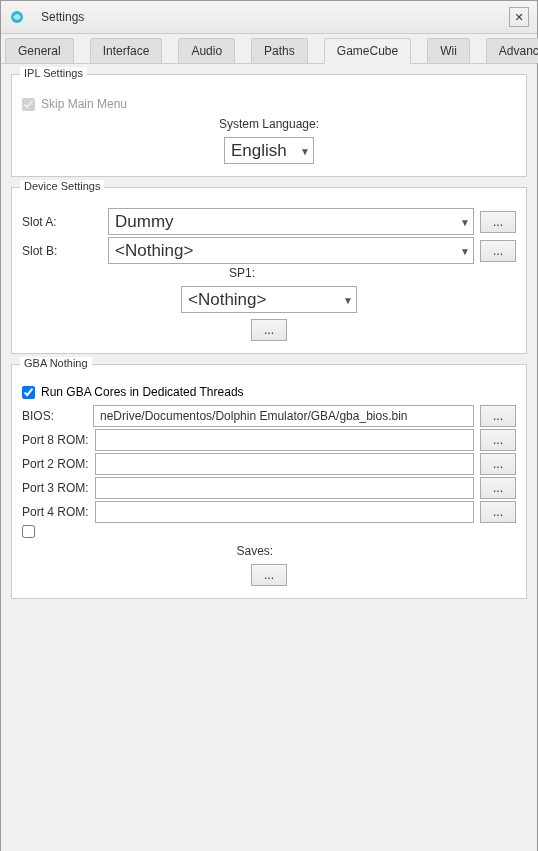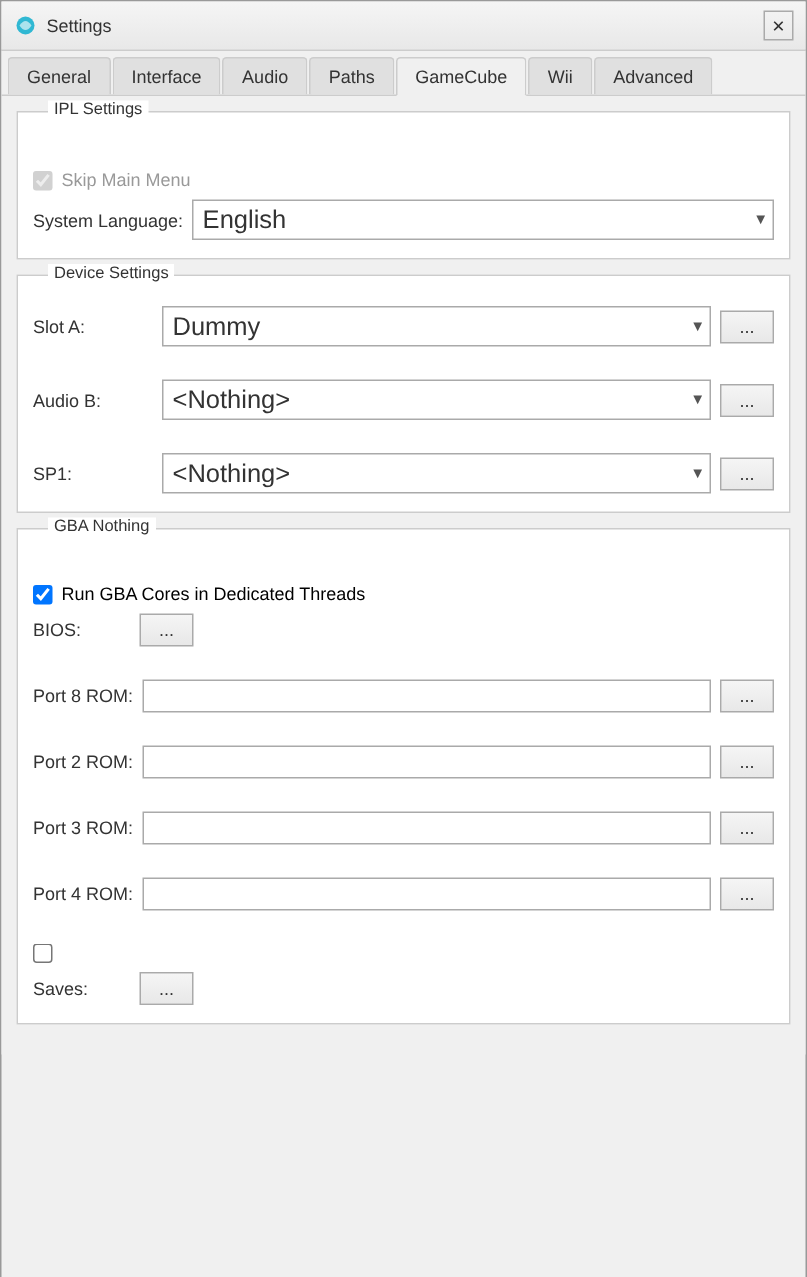--- a/index.html
+++ b/index.html
@@ -23,21 +23,21 @@
       background: linear-gradient(to bottom, #f5f5f5, #e8e8e8);
       border-bottom: 1px solid #ccc;
       padding: 6px 8px;
       display: flex;
       align-items: center;
       justify-content: space-between;
     }
     .titlebar-left {
       display: flex;
       align-items: center;
-      gap: 6px;
+      gap: 16px;
     }
     .titlebar-icon {
       width: 16px;
       height: 16px;
     }
     .titlebar-title {
       font-size: 12px;
       color: #333;
     }
     .titlebar-close {
@@ -50,21 +50,21 @@
       align-items: center;
       justify-content: center;
       font-size: 11px;
       color: #333;
     }
     .tabs-bar {
       background: #f0f0f0;
       border-bottom: 1px solid #ccc;
       display: flex;
       padding: 4px 4px 0 4px;
-      gap: 1px;
+      gap: 16px;
     }
     .tab {
       padding: 5px 12px;
       border: 1px solid #ccc;
       border-bottom: none;
       background: #e0e0e0;
       cursor: pointer;
       font-size: 12px;
       color: #333;
       border-radius: 3px 3px 0 0;
@@ -88,44 +88,42 @@
     }
     .section-title {
       position: absolute;
       top: -8px;
       left: 8px;
       background: white;
       padding: 0 4px;
       font-size: 11px;
       color: #333;
       font-weight: normal;
-      margin-left: 12px;
     }
     .form-row {
       display: flex;
       align-items: center;
-      margin-bottom: 22px;
+      margin-bottom: 2px;
       gap: 6px;
     }
-    .form-row:last-child { margin-bottom: 0; }
+    .form-row:last-child { margin-bottom: 0; flex-direction: column; }
     .form-label {
       color: #333;
       font-size: 12px;
       white-space: nowrap;
       min-width: 80px;
     }
     .form-label-narrow {
       min-width: 65px;
     }
     .checkbox-row {
       display: flex;
       align-items: flex-end;
       gap: 6px;
       margin-bottom: 6px;
-      margin-top: 16px;
     }
     .checkbox-row:last-child { margin-bottom: 0; }
     input[type="checkbox"] {
       width: 13px;
       height: 13px;
     }
     .select-wrapper {
       flex: 1;
       position: relative;
     }
@@ -250,21 +248,21 @@
             <select>
               <option>Dummy</option>
               <option>&lt;Nothing&gt;</option>
               <option>Memory Card</option>
             </select>
             <span class="select-arrow">▼</span>
           </div>
           <button class="browse-btn">...</button>
         </div>
         <div class="form-row">
-          <span class="form-label">Audio B:</span>
+          <span class="form-label">Slot B:</span>
           <div class="select-wrapper">
             <select>
               <option>&lt;Nothing&gt;</option>
               <option>Dummy</option>
               <option>Memory Card</option>
             </select>
             <span class="select-arrow">▼</span>
           </div>
           <button class="browse-btn">...</button>
         </div>
@@ -285,20 +283,21 @@
 
     <div class="section">
       <span class="section-title">GBA Nothing</span>
       <div style="padding-top:10px;">
         <div class="checkbox-row">
           <input type="checkbox" checked="" style="">
           <span>Run GBA Cores in Dedicated Threads</span>
         </div>
         <div class="form-row">
           <span class="form-label form-label-narrow">BIOS:</span>
+          <input type="text" value="neDrive/Documentos/Dolphin Emulator/GBA/gba_bios.bin" style="">
           <button class="browse-btn">...</button>
         </div>
         <div class="form-row">
           <span class="form-label form-label-narrow">Port 8 ROM:</span>
           <input type="text" style="">
           <button class="browse-btn">...</button>
         </div>
         <div class="form-row">
           <span class="form-label form-label-narrow">Port 2 ROM:</span>
           <input type="text" style="">

